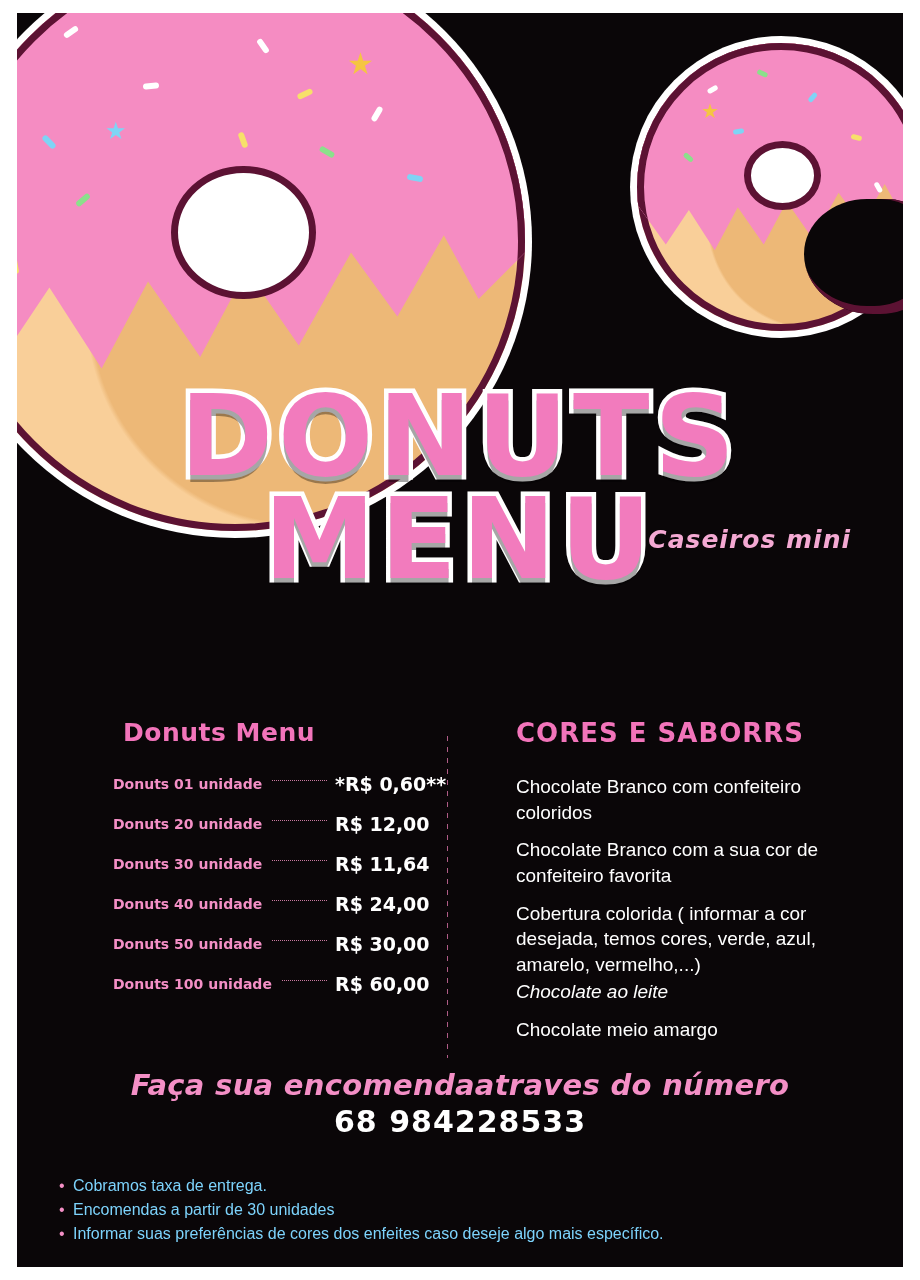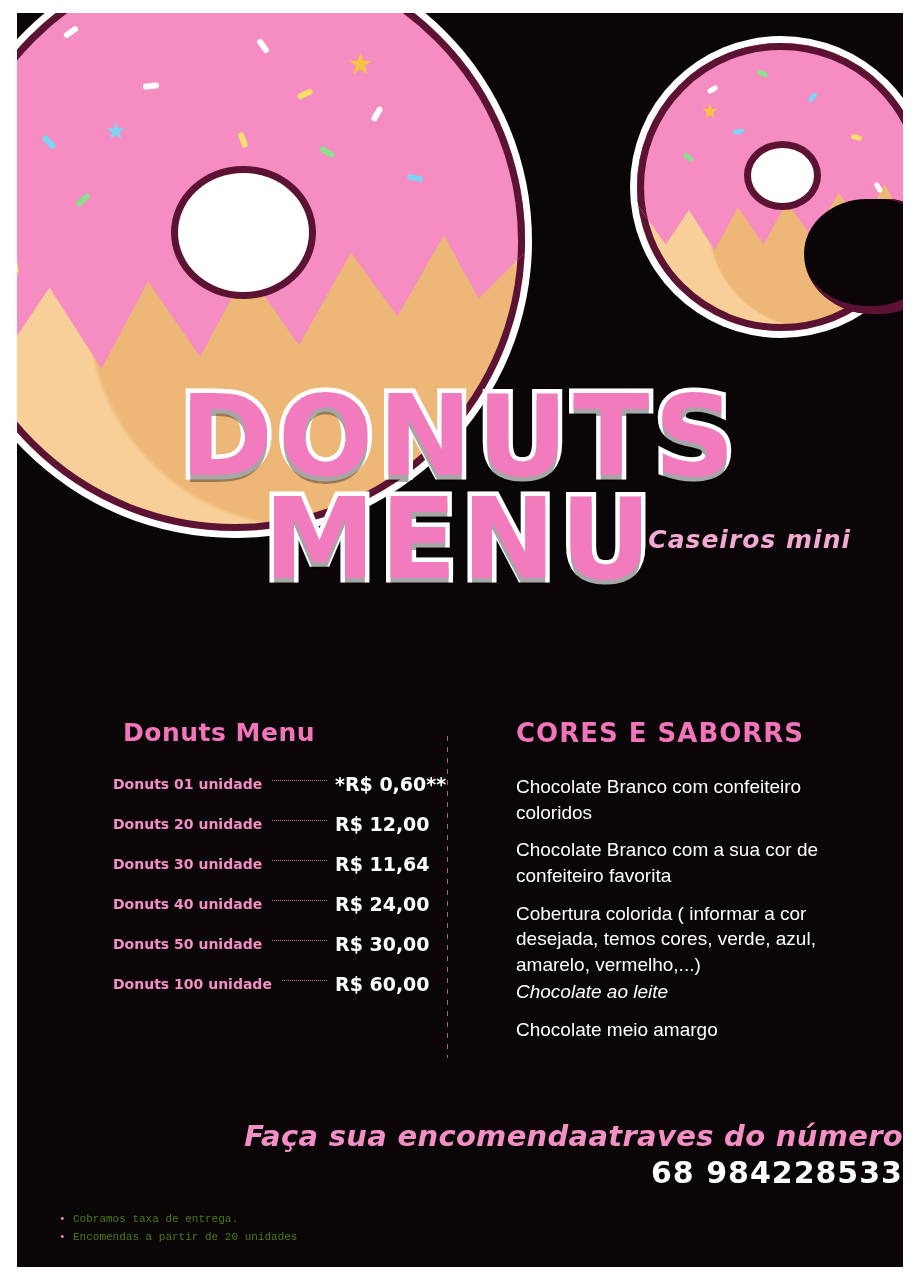--- a/index.html
+++ b/index.html
@@ -212,23 +212,23 @@
     font-family: "Liberation Sans", sans-serif;
     font-size: 19px;
     line-height: 1.35;
     color: #ffffff;
     margin: 0 0 12px 0;
   }
 
   
   .order {
     position: absolute;
-    top: 1106px;
+    top: 1055px;
     left: 0; right: 0;
-    text-align: right;
+    text-align: center;
     z-index: 5;
   }
   .order-line {
     font-family: "DejaVu Sans", sans-serif;
     font-weight: bold;
     font-style: italic;
     font-size: 29px;
     color: #f48fc6;
     letter-spacing: 0.3px;
     margin: 0;
@@ -243,23 +243,23 @@
   }
 
   
   .notes {
     position: absolute;
     left: 42px;
     bottom: 18px;
     z-index: 5;
   }
   .note {
-    font-family: Liberation Mono, monospace;
-    font-size: 11px;
-    color: #4d7c0f;
+    font-family: Liberation Sans, sans-serif;
+    font-size: 16px;
+    color: #7dd3fc;
     margin-bottom: 6px;
     padding-left: 14px;
     position: relative;
   }
   .note::before {
     content: "•";
     position: absolute;
     left: 0;
     color: #f48fc6;
   }
@@ -363,16 +363,17 @@
     </div>
   </div>
 
   <div class="order">
     <p class="order-line">Faça sua encomendaatraves do número</p>
     <p class="order-phone">68 984228533</p>
   </div>
 
   <div class="notes">
     <div class="note">Cobramos taxa de entrega.</div>
-    <div class="note">Encomendas a partir de 20 unidades</div>
+    <div class="note">Encomendas a partir de 30 unidades</div>
+    <div class="note"> Informar suas preferências de cores dos enfeites caso deseje algo mais específico.</div>
   </div>
 
 </div>
 
 </body></html>

